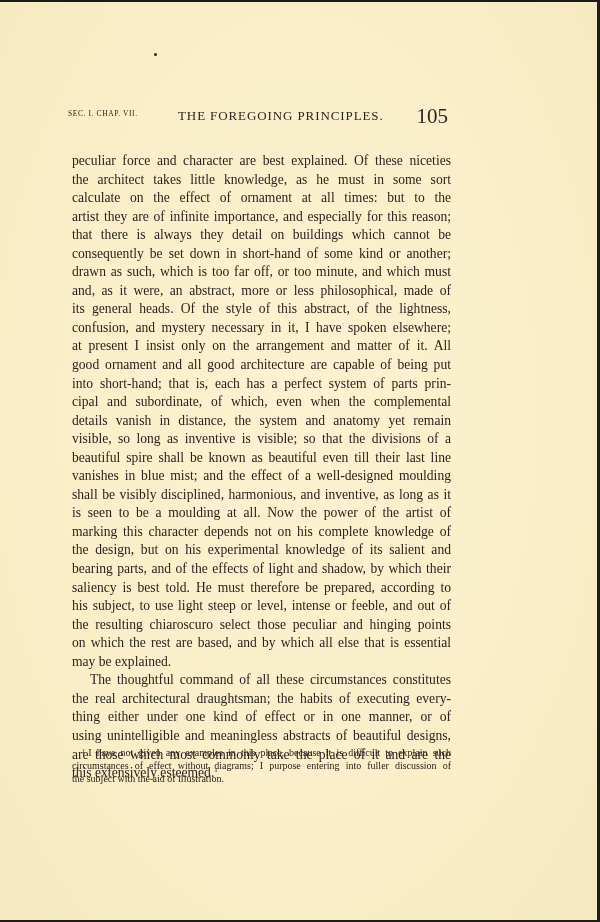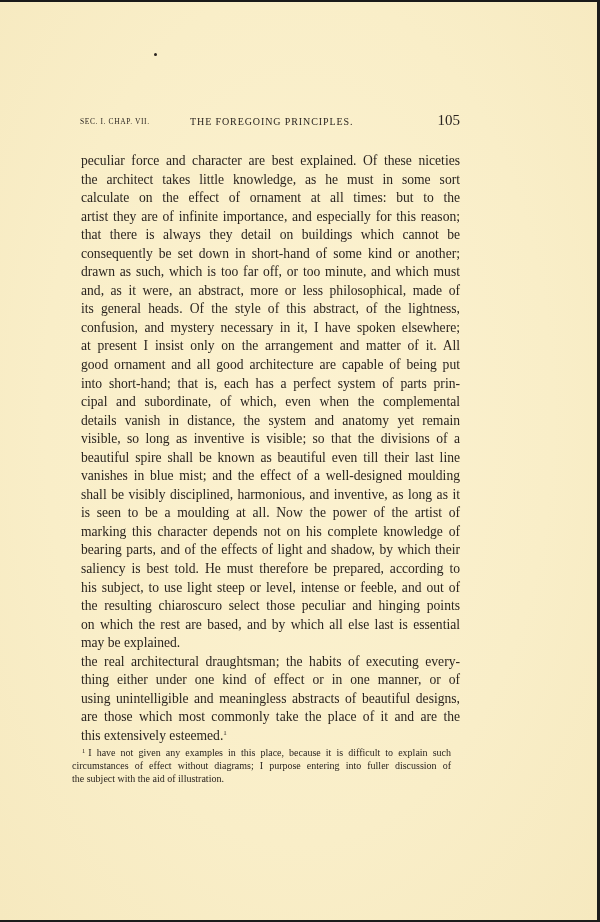--- a/index.html
+++ b/index.html
@@ -26,61 +26,59 @@
     .speck {
       position: absolute;
       width: 3px;
       height: 3px;
       border-radius: 50%;
       background: #2a2420;
     }
     .running-head {
       position: absolute;
       top: 103px;
-      left: 80px;
+      left: 68px;
       width: 380px;
       height: 18px;
       font-family: "Liberation Serif", serif;
       color: #2b2520;
-      margin-top: 8px;
     }
     .rh-section {
       position: absolute;
       left: 0;
       top: 4px;
       font-size: 7.5px;
       letter-spacing: 0.6px;
       text-transform: uppercase;
     }
     .rh-title {
       position: absolute;
       left: 110px;
       top: 3px;
-      font-size: 10px;
+      font-size: 13px;
       letter-spacing: 0.9px;
       text-transform: uppercase;
       text-align: right;
     }
     .rh-page {
       position: absolute;
       right: 0;
       top: -1px;
-      font-size: 15px;
+      font-size: 21px;
     }
     .body-text {
       position: absolute;
       top: 150px;
       left: 72px;
       width: 379px;
       font-family: "Liberation Serif", serif;
       font-size: 13.6px;
       line-height: 18.55px;
       color: #2a241f;
       text-align: justify;
-      margin-left: 9px;
     }
     .line {
       display: block;
       white-space: nowrap;
       text-align: justify;
       text-align-last: justify;
       height: 18.55px;
     }
     .line.last {
       text-align-last: left;
@@ -144,28 +142,30 @@
       <span class="line">good ornament and all good architecture are capable of being put</span>
       <span class="line">into short-hand; that is, each has a perfect system of parts prin-</span>
       <span class="line">cipal and subordinate, of which, even when the complemental</span>
       <span class="line">details vanish in distance, the system and anatomy yet remain</span>
       <span class="line">visible, so long as inventive is visible; so that the divisions of a</span>
       <span class="line">beautiful spire shall be known as beautiful even till their last line</span>
       <span class="line">vanishes in blue mist; and the effect of a well-designed moulding</span>
       <span class="line">shall be visibly disciplined, harmonious, and inventive, as long as it</span>
       <span class="line">is seen to be a moulding at all.  Now the power of the artist of</span>
       <span class="line">marking this character depends not on his complete knowledge of</span>
+      <span class="line">the design, but on his experimental knowledge of its salient and</span>
       <span class="line">bearing parts, and of the effects of light and shadow, by which their</span>
       <span class="line">saliency is best told.  He must therefore be prepared, according to</span>
       <span class="line">his subject, to use light steep or level, intense or feeble, and out of</span>
       <span class="line">the resulting chiaroscuro select those peculiar and hinging points</span>
-      <span class="line">on which the rest are based, and by which all else last is essential</span>
+      <span class="line">on which the rest are based, and by which all else that is essential</span>
       <span class="line last">may be explained.</span>
     </div>
     <div class="paragraph">
+      <span class="line indent">The thoughtful command of all these circumstances constitutes</span>
       <span class="line">the real architectural draughtsman; the habits of executing every-</span>
       <span class="line">thing either under one kind of effect or in one manner, or of</span>
       <span class="line">using unintelligible and meaningless abstracts of beautiful designs,</span>
       <span class="line">are those which most commonly take the place of it and are the</span>
       <span class="line last"><span>this extensively esteemed.</span><sup class="fn-ref">1</sup></span>
     </div>
   </div>
 
   <div class="footnote">
     <span class="line indent"><span class="fn-mark">1</span><span>I have not given any examples in this place, because it is difficult to explain such</span></span>

